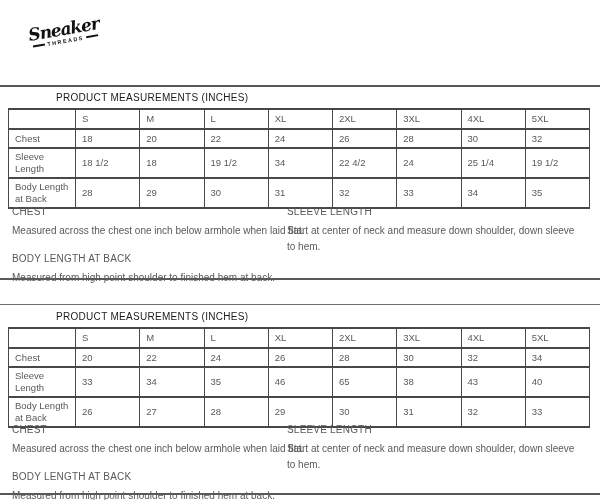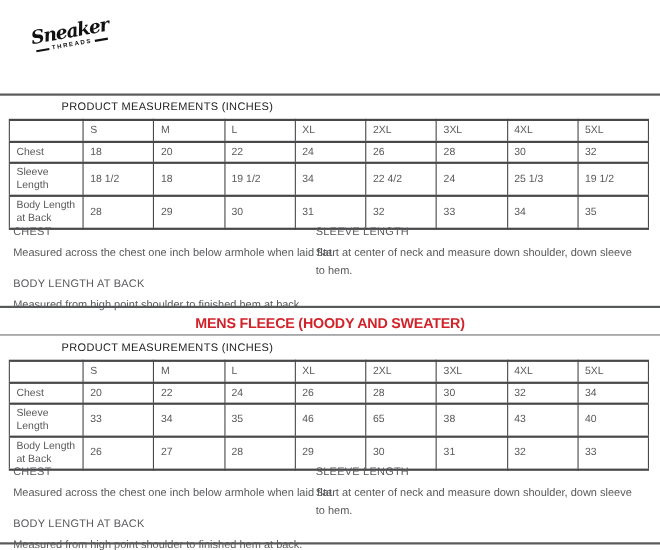--- a/index.html
+++ b/index.html
@@ -94,21 +94,21 @@
           <td>32</td>
         </tr>
         <tr>
           <td>Sleeve Length</td>
           <td>18 1/2</td>
           <td>18</td>
           <td>19 1/2</td>
           <td>34</td>
           <td>22 4/2</td>
           <td>24</td>
-          <td>25 1/3</td>
+          <td>25 1/4</td>
           <td>19 1/2</td>
         </tr>
         <tr>
           <td>Body Length at Back</td>
           <td>28</td>
           <td>29</td>
           <td>30</td>
           <td>31</td>
           <td>32</td>
           <td>33</td>
@@ -129,21 +129,20 @@
     </div>
   </div>
   <div class="notes-right" style="top:206px;">
     <div class="note-block">
       <div class="note-title">SLEEVE LENGTH</div>
       <div class="note-text">Start at center of neck and measure down shoulder, down sleeve to hem.</div>
     </div>
   </div>
 
   <div class="rule heavy" style="top:278px;"></div>
-  <div class="sec-heading" style="top: 286px; color: rgb(210, 35, 42);">MENS FLEECE (HOODY AND SWEATER)</div>
   <div class="rule light" style="top:304px;"></div>
   <div class="pm-title" style="top:311px;">PRODUCT MEASUREMENTS (INCHES)</div>
 
   <table class="size-table" style="top:327px;">
     <colgroup>
         <col class="lblcol">
         <col>
         <col>
         <col>
         <col>

